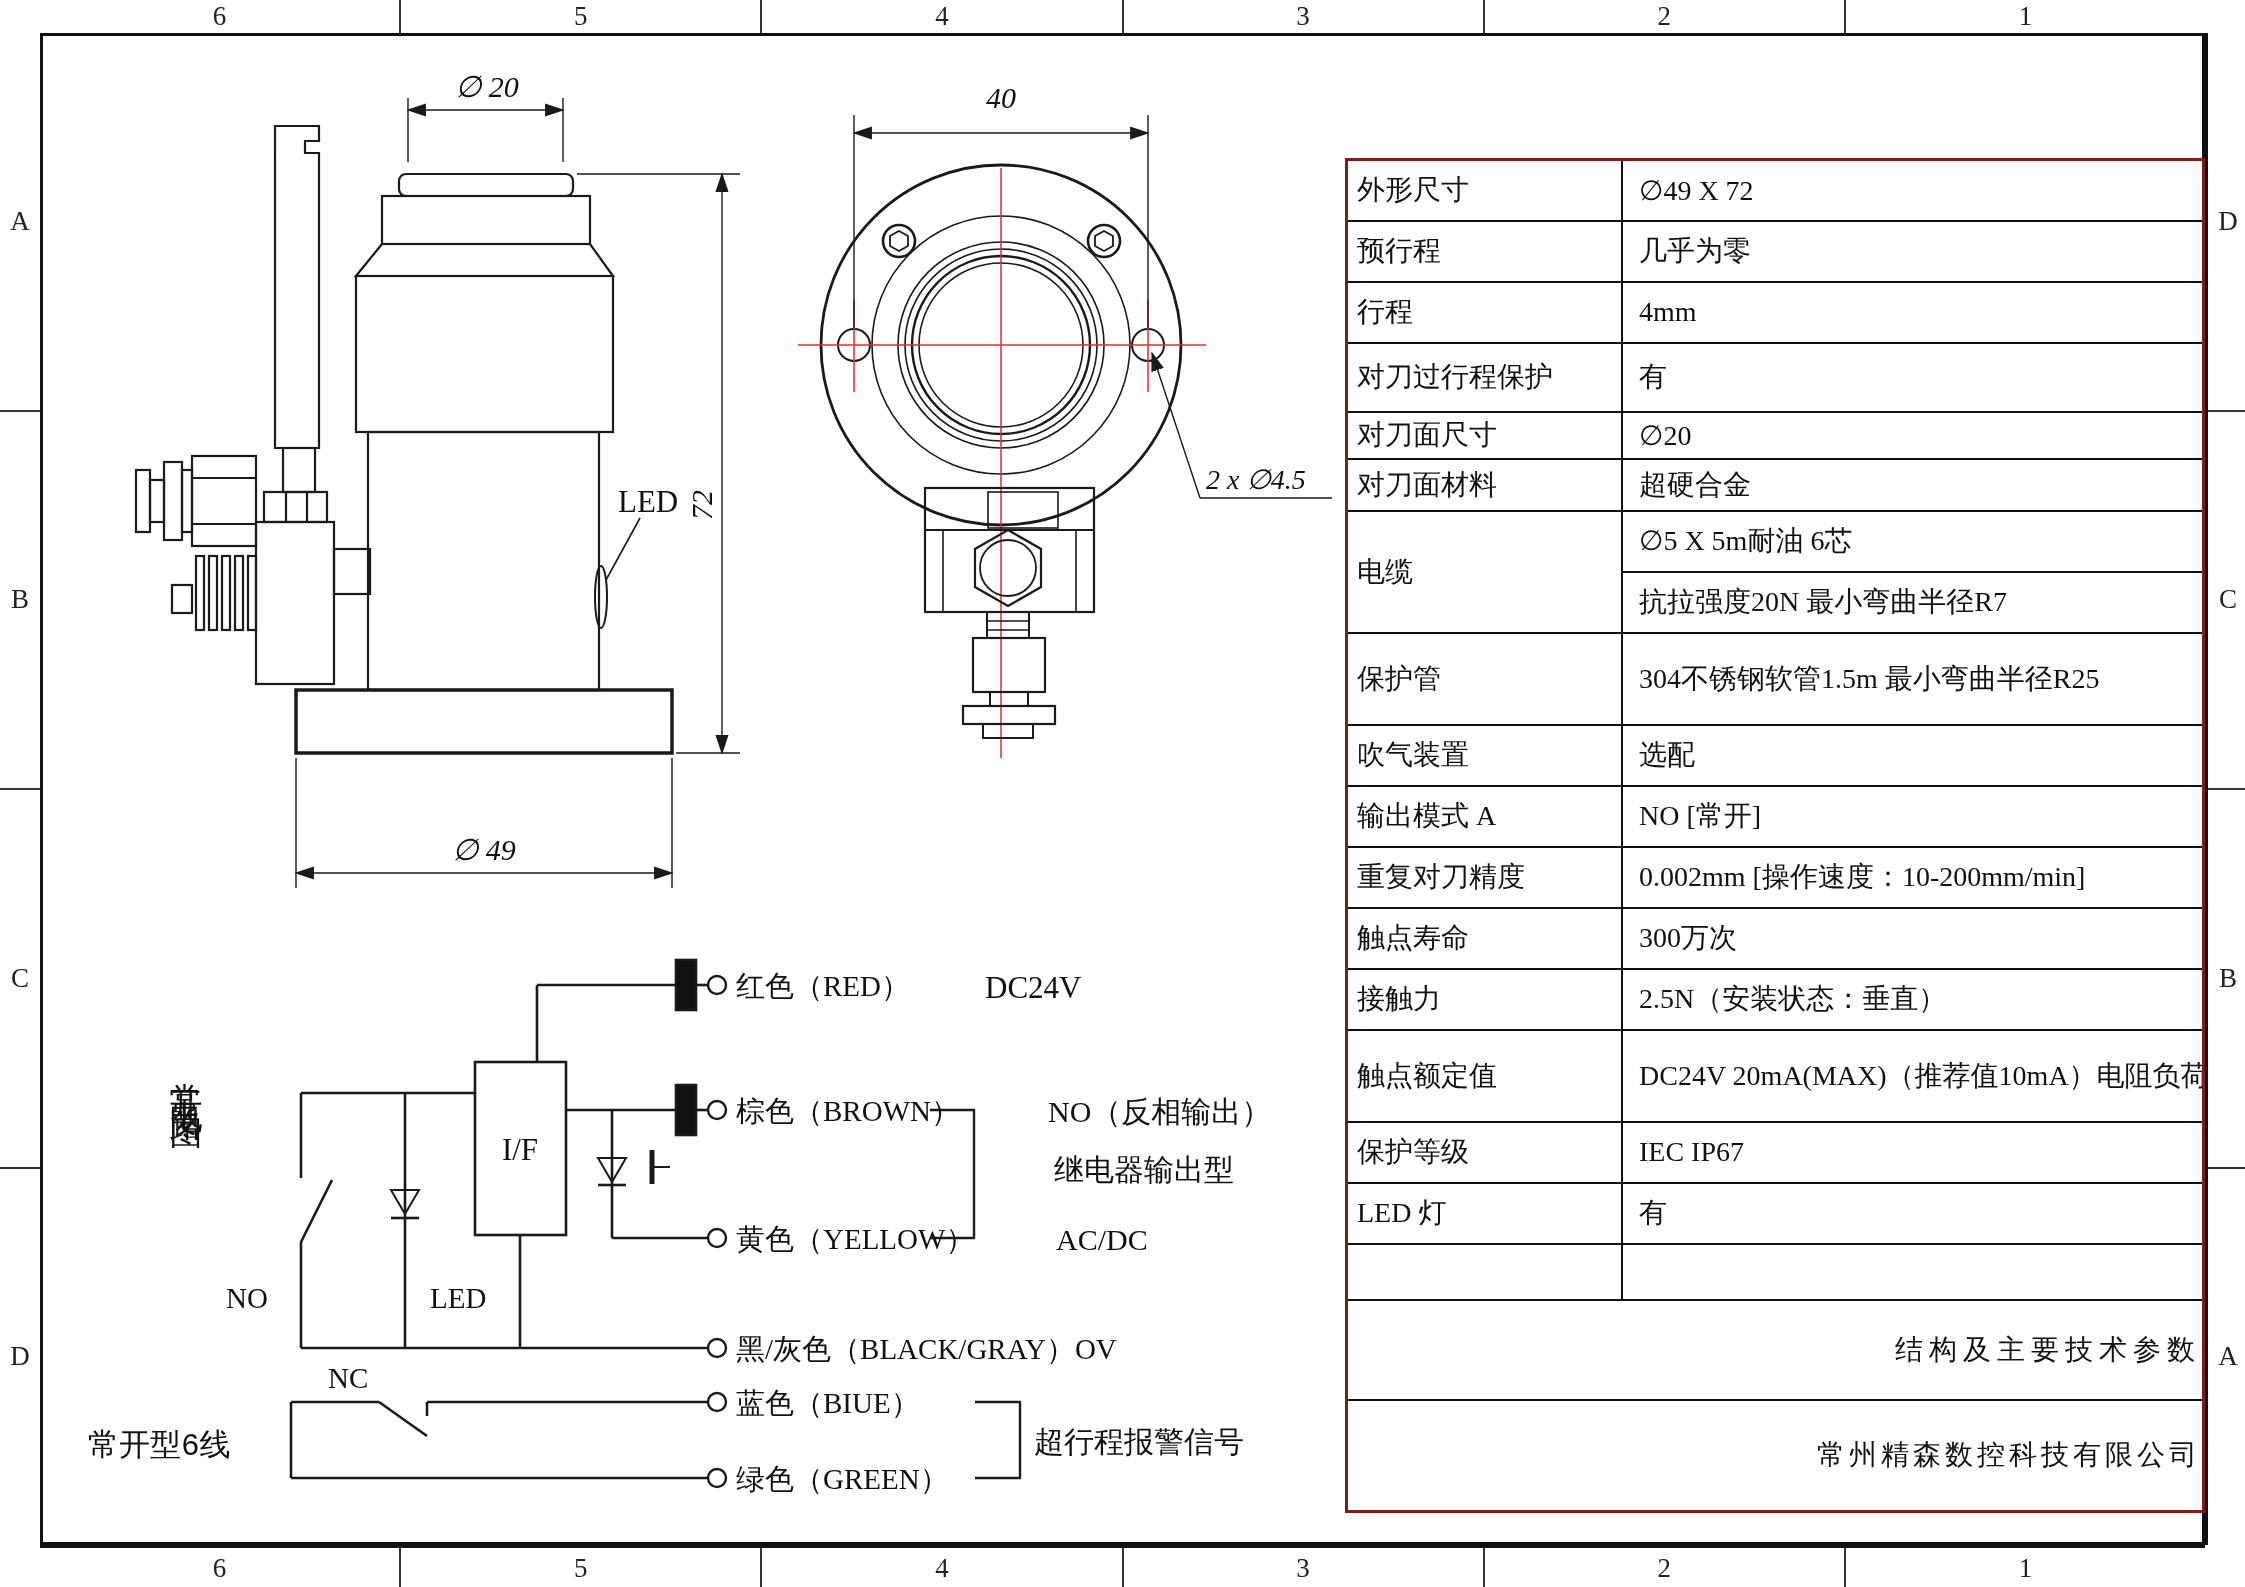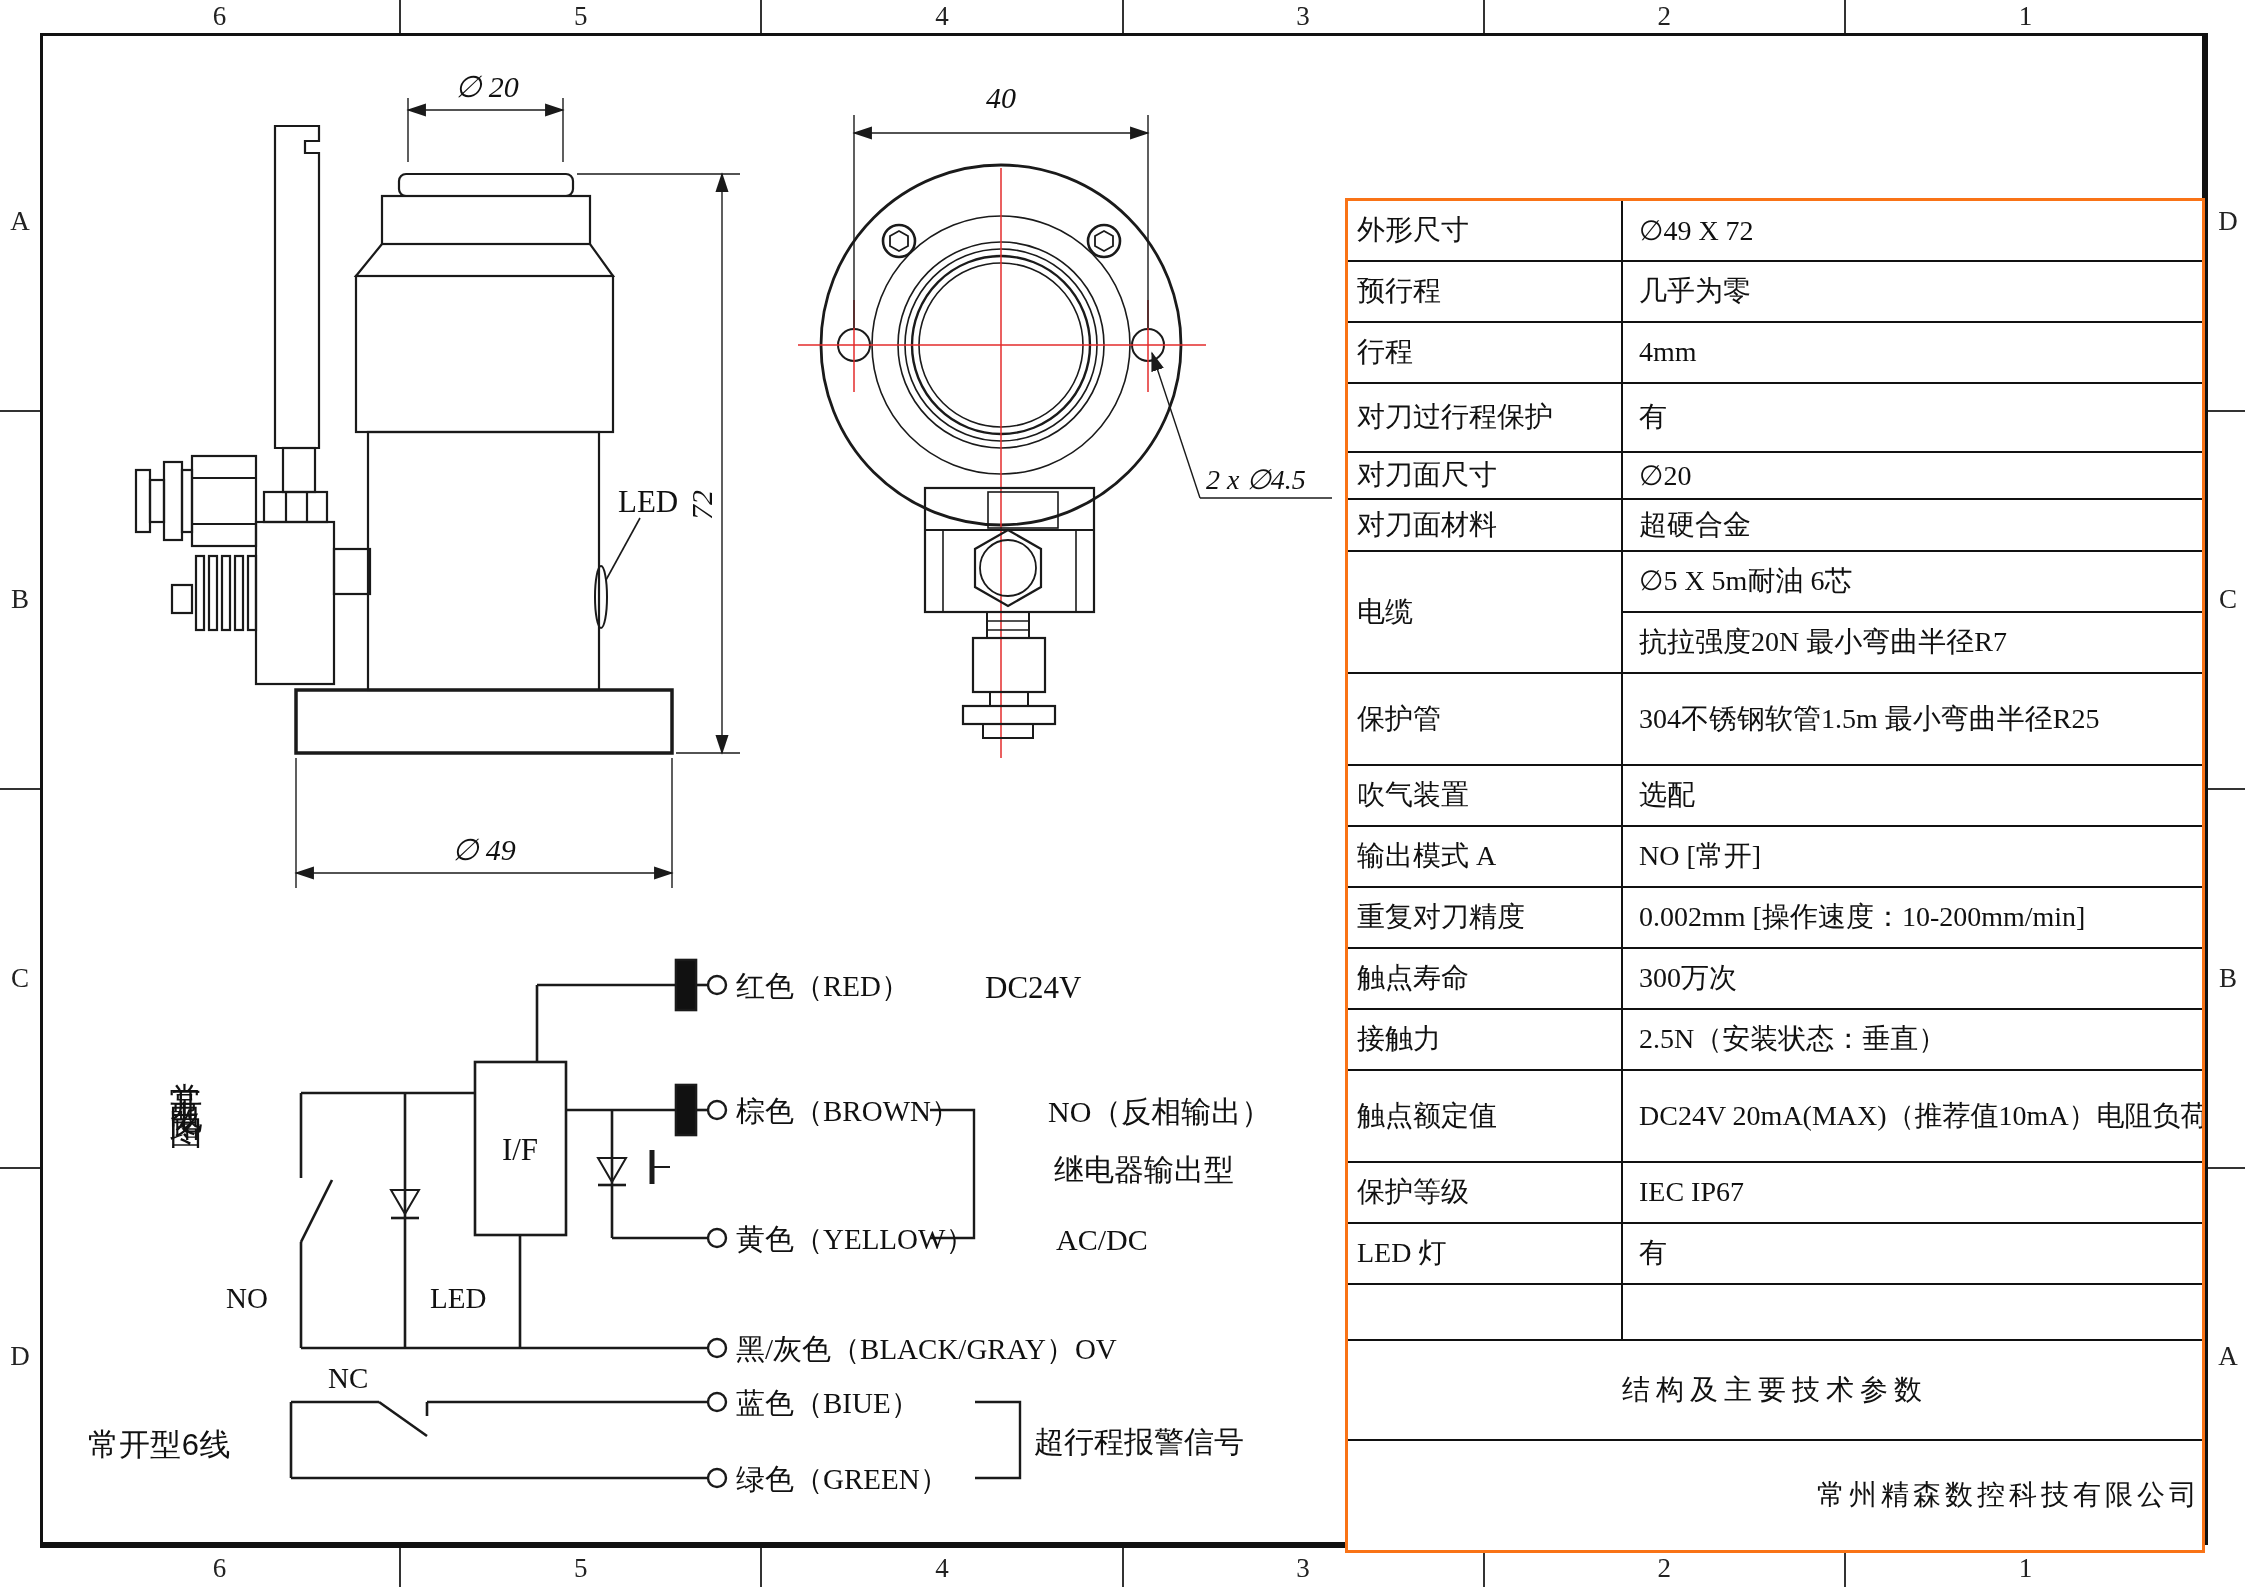--- a/index.html
+++ b/index.html
@@ -34,24 +34,24 @@
   .type-label{position:absolute;left:88px;top:1424px;font-size:31px;color:#111;font-family:Liberation Mono, monospace;}
   
   table.spec{
     position:absolute;left:1345px;top:158px;width:860px;
     border-collapse:collapse;table-layout:fixed;background:#fff;
   }
   table.spec td{
     border:2px solid #111;vertical-align:middle;
     font-size:28px;color:#111;overflow:hidden;white-space:nowrap;
   }
-  table.spec{border:3px solid #f97316;margin-top:40px;}
+  table.spec{border:3px solid #7f1d1d;}
   td.lbl{width:263px;padding-left:9px;font-size:29px;}
   td.val{padding-left:16px;}
-  td.title-cell{text-align:center;font-size:37px;letter-spacing:6px;}
+  td.title-cell{text-align:right;font-size:37px;letter-spacing:6px;}
   td.company-cell{text-align:right;font-size:41px;letter-spacing:4px;}
 </style>
 </head>
 <body>
 
 <div class="sheet">
 
   <div class="zone-strip strip-top">
     <div class="cell">6</div>
     <div class="cell">5</div>

